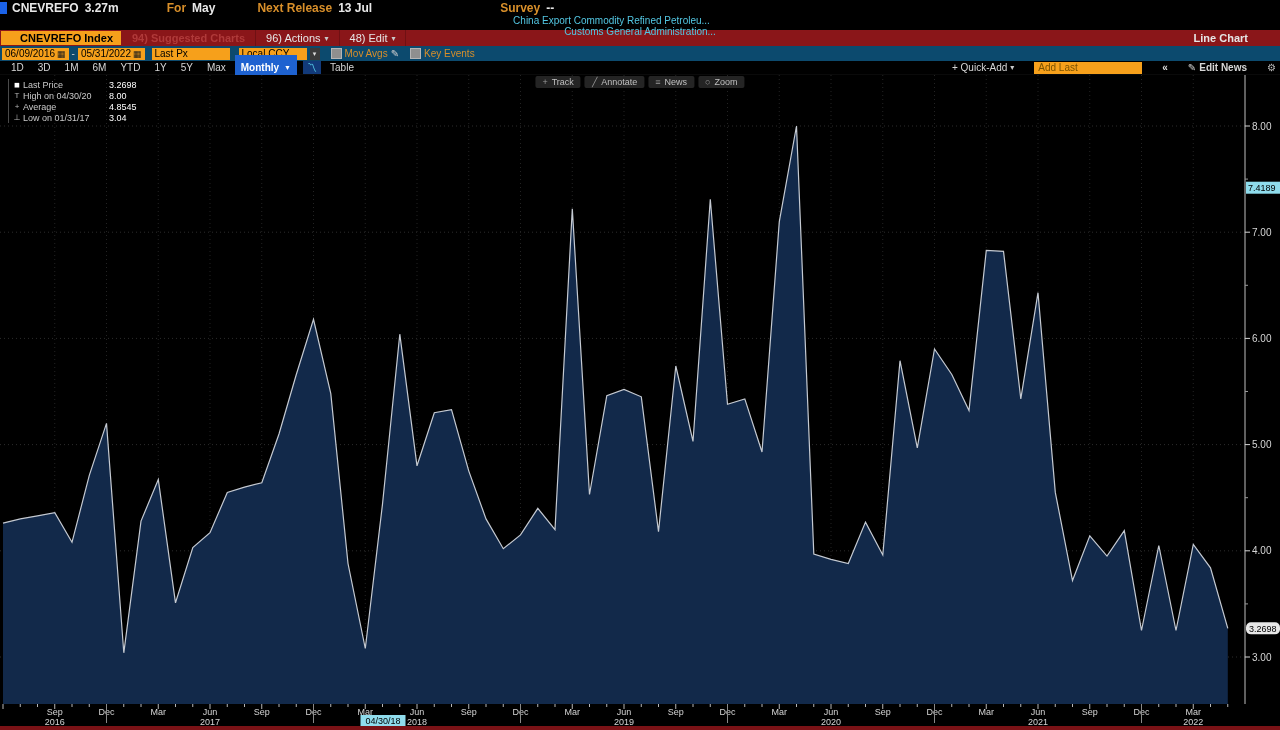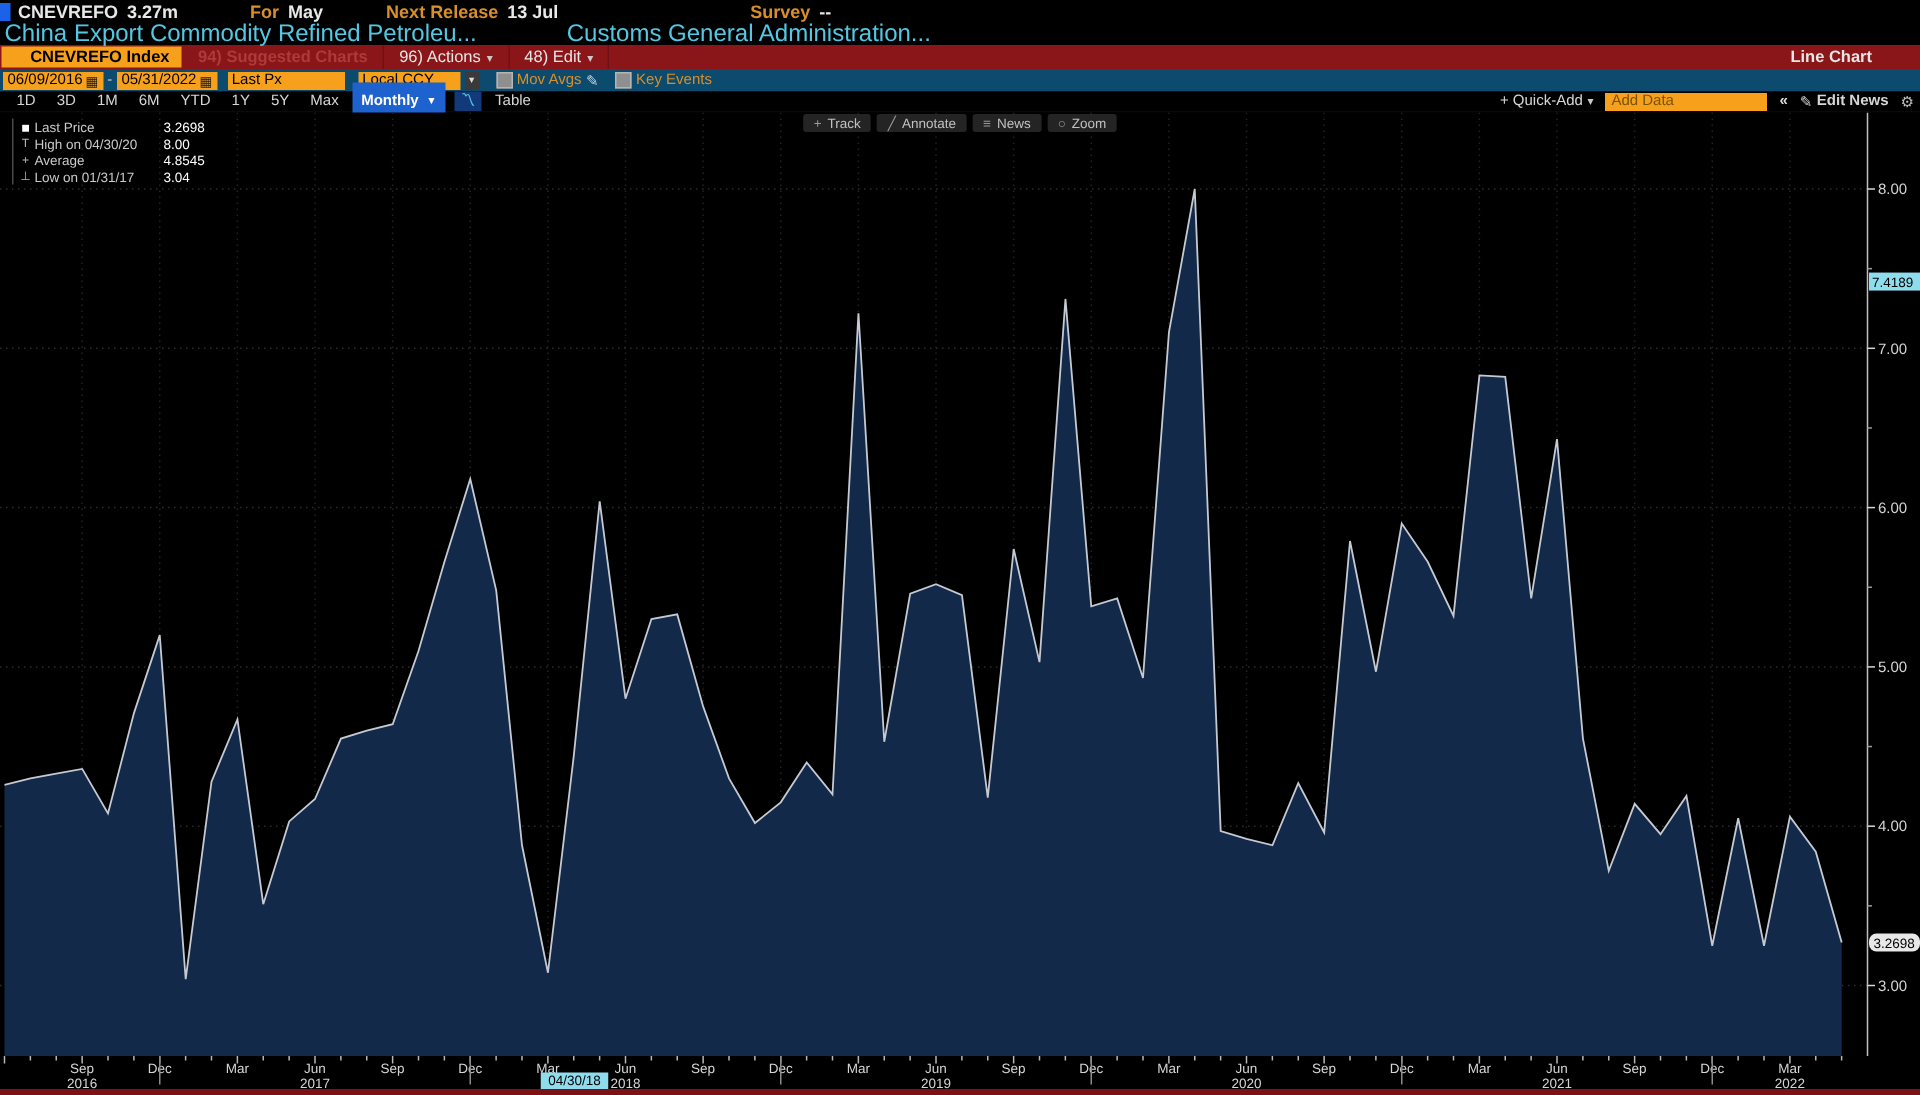--- a/index.html
+++ b/index.html
@@ -4,21 +4,21 @@
 <style>
   html,body{margin:0;padding:0;background:#000;width:1280px;height:730px;overflow:hidden;
     font-family:"Liberation Sans",sans-serif;-webkit-font-smoothing:none;}
   .row{display:flex;align-items:center;white-space:nowrap;}
   
   #titlebar{height:14px;padding-top:1px;font-size:12px;font-weight:bold;color:#e8e8e8;}
   #app-icon{width:7px;height:12px;background:#1b62e8;margin-right:5px;}
   .amber{color:#d88f2a;text-align:right;}
   .lbl{margin-right:6px;}
   
-  #descbar{height:15px;font-size:16px;color:#53c7e3;}
+  #descbar{height:15px;font-size:10px;color:#53c7e3;flex-direction:column;}
   
   #redbar{height:16px;background:#8a1619;font-size:11px;color:#e6e6e6;text-align:right;}
   #ticker-box{background:#f6a01b;color:#000;font-weight:bold;height:14px;line-height:14px;
     padding:0 8px;min-width:104px;margin:0 1px;}
   .redbar-item{padding:0 10px;border-right:1px solid #701013;height:100%;display:flex;align-items:center;gap:4px;}
   #suggested-charts{color:#b03a3a;font-weight:bold;}
   .caret{font-size:8px;color:#c9c9c9;}
   #line-chart-label{margin-left:auto;padding-right:32px;font-weight:bold;}
   
   #toolbar1{height:15px;background:#0c4a6e;font-size:10px;color:#ccc;gap:3px;padding-left:2px;}
@@ -27,21 +27,21 @@
   .dd-btn{background:#3a3a3a;color:#ddd;height:12px;width:10px;text-align:center;line-height:12px;font-size:7px;}
   .chk{width:9px;height:9px;background:#8f8f8f;border:1px solid #b5b5b5;display:inline-block;}
   .chk-label{color:#d88f2a;margin-left:3px;}
   .pencil{color:#cfcfcf;font-size:10px;}
   
   #toolbar2{height:13px;background:#000;font-size:10px;color:#d6d6d6;gap:2px;padding-left:4px;border-bottom:1px solid #0a0a0a;}
   .period{padding:0 7px;cursor:default;}
   #freq-dd{background:#1e62d0;color:#fff;padding:0 6px;height:25px;display:flex;align-items:center;gap:5px;font-weight:bold;}
   #charttype-btn{background:#123a7a;color:#53c7e3;height:13px;width:18px;text-align:center;line-height:13px;margin-left:4px;}
   #table-btn{margin-left:0;}
-  #tb2-right{margin-left:auto;display:flex;align-items:center;gap:8px;padding-right:4px;}
+  #tb2-right{margin-left:auto;display:flex;align-items:center;gap:20px;padding-right:4px;}
   #add-data{background:#f6a01b;color:#7a5200;width:100px;height:12px;line-height:12px;padding:0 4px;}
   #collapse-btn{color:#ddd;font-weight:bold;}
   #gear-icon{color:#bbb;}
   
   #chart-wrap{position:relative;width:1280px;height:651px;background:#000;}
   #chart-svg{position:absolute;left:0;top:0;}
   #legend{position:absolute;left:8px;top:4px;font-size:9px;color:#c9c9c9;border-left:1px solid #4a4a4a;padding-left:2px;}
   .legend-row{display:flex;align-items:center;height:11px;}
   .legend-marker{width:12px;color:#b5b5b5;font-size:8px;text-align:center;}
   .legend-marker.sq{color:#fff;font-size:7px;}
@@ -127,21 +127,21 @@
     <span>Monthly</span>
     <span style="font-size:7px">▼</span>
   </span>
   <span id="charttype-btn">〽</span>
   <span id="table-btn" class="period">Table</span>
   <span id="tb2-right">
     <span class="row">
       <span>+ Quick-Add</span>
       <span class="caret" style="margin-left:3px">▾</span>
     </span>
-    <span id="add-data">Add Data</span>
+    <span id="add-data">Add Last</span>
     <span id="collapse-btn">«</span>
     <span class="row">
       <span class="pencil" style="margin-right:3px">✎</span>
       <span style="font-weight:bold">Edit News</span>
     </span>
     <span id="gear-icon">⚙</span>
   </span>
 </div>
 
 <div id="chart-wrap">

